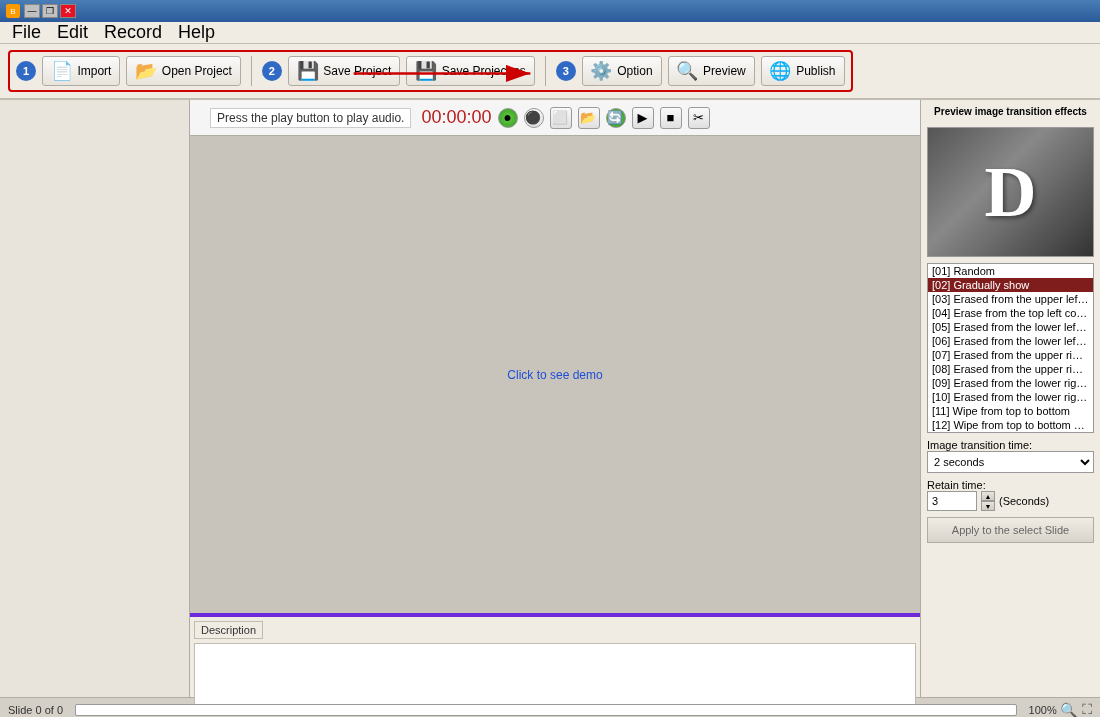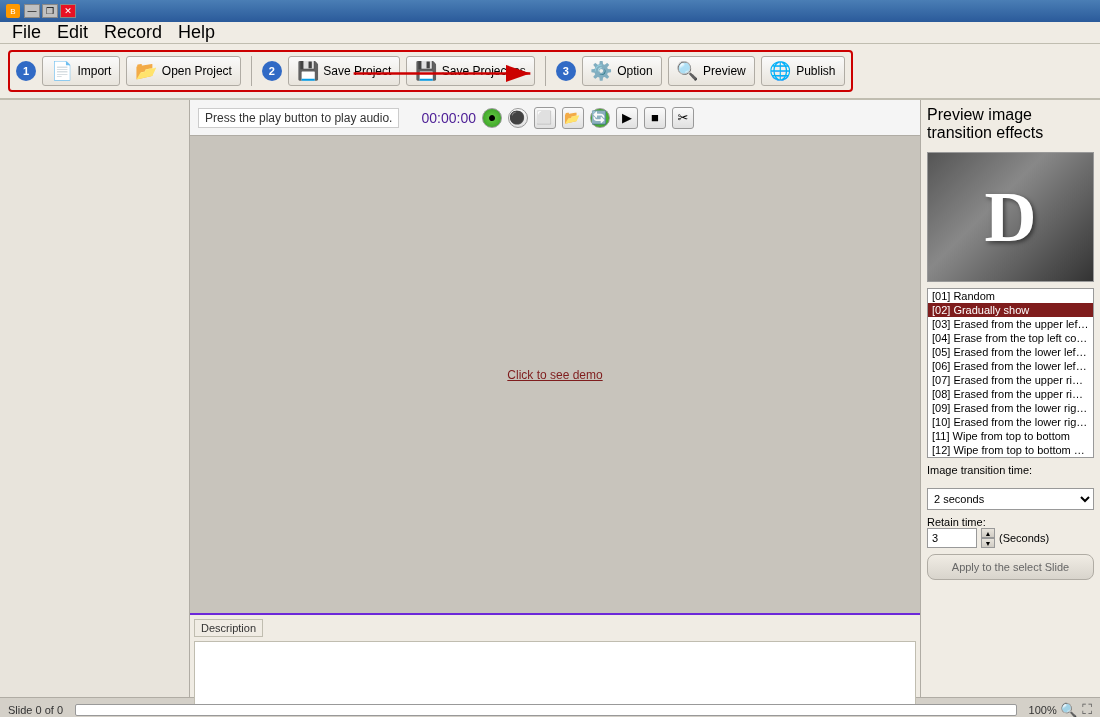--- a/index.html
+++ b/index.html
@@ -108,32 +108,32 @@
       flex-direction: column;
     }
 
     
     .audio-bar {
       background: #f5f5f5;
       border-bottom: 1px solid #b0aca4;
       height: 36px;
       display: flex;
       align-items: center;
-      padding: 0 8px;
+      padding: 0 20px;
       gap: 6px;
     }
     .audio-text {
       font-size: 12px;
       color: #333;
       flex: 0 0 auto;
       padding: 2px 6px;
       border: 1px solid #ccc;
       background: white;
     }
-    .audio-time { font-size: 14px; color: #4c1d95; margin-left: 16px; }
+    .audio-time { font-size: 18px; color: #b91c1c; margin-left: 4px; }
     .audio-btn {
       width: 22px; height: 22px;
       background: linear-gradient(to bottom, #fafafa, #e0e0e0);
       border: 1px solid #999;
       border-radius: 3px;
       display: flex; align-items: center; justify-content: center;
       cursor: pointer;
       font-size: 13px;
     }
     .audio-btn-green { background: radial-gradient(circle, #66cc44, #339922); border-radius: 50%; }
@@ -142,31 +142,30 @@
     
     .canvas-area {
       flex: 1;
       display: flex;
       align-items: center;
       justify-content: center;
       background: #c8c4bc;
       position: relative;
     }
     .canvas-link {
-      color: #7f1d1d;
-      text-decoration: underline;
+      color: #1d4ed8;
       cursor: pointer;
       font-size: 12px;
     }
 
     
     .description-area {
       height: 84px;
       background: #f0ece4;
-      border-top: 2px solid #6d28d9;
+      border-top: 4px solid #6d28d9;
     }
     .desc-label {
       font-size: 11px;
       color: #333;
       border: 1px solid #c0bdb0;
       padding: 2px 6px;
       background: #f0ece4;
       display: inline-block;
       margin: 4px;
     }
@@ -181,24 +180,24 @@
     .right-panel {
       width: 180px;
       background: #f0ece4;
       border-left: 1px solid #b0aca4;
       display: flex;
       flex-direction: column;
       padding: 6px;
       gap: 6px;
     }
     .right-panel-title {
-      font-size: 16px;
-      font-weight: normal;
+      font-size: 10px;
+      font-weight: bold;
       color: #000;
-      text-align: left;
+      text-align: center;
       padding-bottom: 4px;
     }
     .preview-image {
       width: 100%;
       height: 130px;
       background: linear-gradient(135deg, #555 0%, #888 40%, #333 100%);
       display: flex;
       align-items: center;
       justify-content: center;
       border: 1px solid #999;
@@ -243,21 +242,20 @@
       font-size: 11px;
     }
     .control-label { font-size: 11px; color: #000; font-weight: normal; }
     .control-select {
       width: 100%;
       font-size: 11px;
       border: 1px solid #999;
       background: white;
       padding: 2px 2px;
       height: 22px;
-      margin-top: 12px;
     }
     .control-input {
       width: 50px;
       font-size: 11px;
       border: 1px solid #999;
       background: white;
       padding: 2px 4px;
       height: 20px;
     }
     .spin-btns {
@@ -280,21 +278,21 @@
       font-style: italic;
       line-height: 1.3;
     }
 
     
     .action-btn {
       width: 100%;
       padding: 6px 4px;
       background: linear-gradient(to bottom, #f0ece4, #d8d4cc);
       border: 1px solid #b0aca4;
-      border-radius: 8px;
+      border-radius: 0;
       font-size: 11px;
       color: #666;
       cursor: pointer;
       text-align: center;
     }
 
     
     .status-bar {
       height: 24px;
       background: #d4d0c8;

